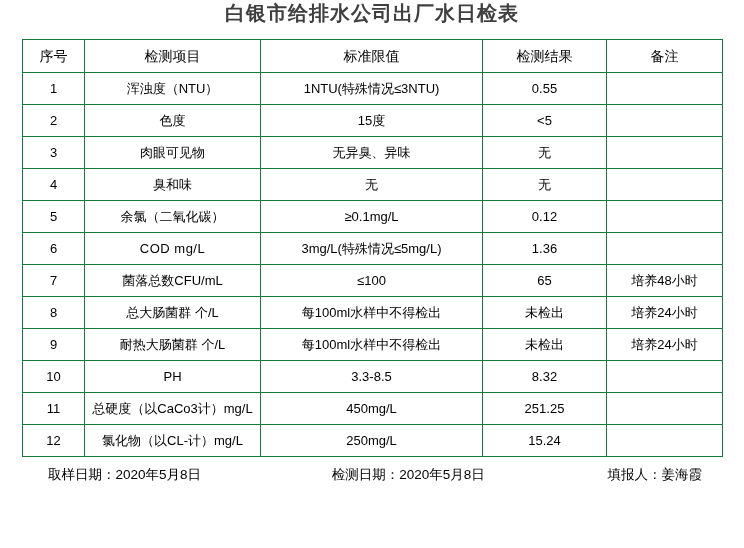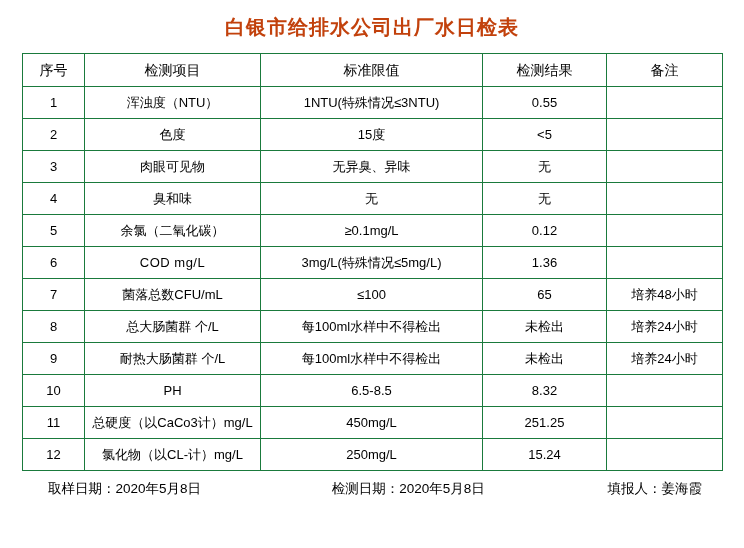--- a/index.html
+++ b/index.html
@@ -19,23 +19,22 @@
     width: 744px;
     height: 548px;
     box-sizing: border-box;
     padding: 0 22px;
   }
   .doc-title {
     text-align: center;
     font-size: 20px;
     font-weight: bold;
     letter-spacing: 1px;
-    padding-top: 14px;
     padding-bottom: 12px;
-    color: #c2410c;
+    color: #404040;
   }
   table.report {
     border-collapse: collapse;
     width: 700px;
     table-layout: fixed;
     margin: 0 auto;
     border-radius: 15px;
   }
   table.report td, table.report th {
     border: 1px solid #1a7a3c;
@@ -159,21 +158,21 @@
       <tr>
         <td>9</td>
         <td>耐热大肠菌群 个/L</td>
         <td>每100ml水样中不得检出</td>
         <td>未检出</td>
         <td>培养24小时</td>
       </tr>
       <tr>
         <td>10</td>
         <td>PH</td>
-        <td>6.5-8.5</td>
+        <td>3.3-8.5</td>
         <td>8.32</td>
         <td></td>
       </tr>
       <tr>
         <td>11</td>
         <td>总硬度（以CaCo3计）mg/L</td>
         <td>450mg/L</td>
         <td>251.25</td>
         <td></td>
       </tr>

